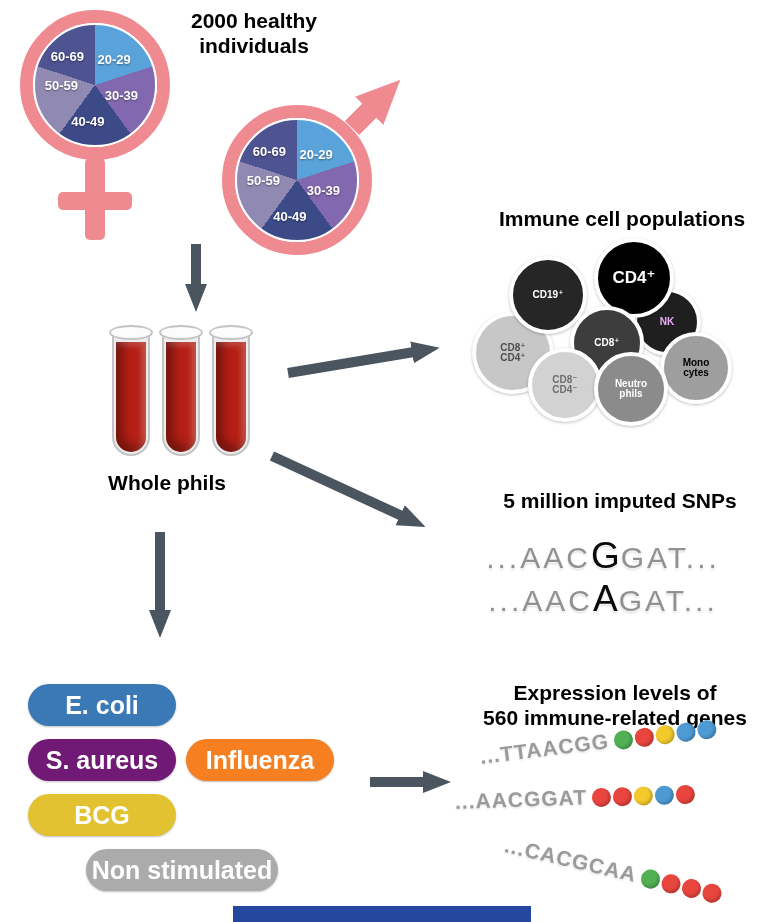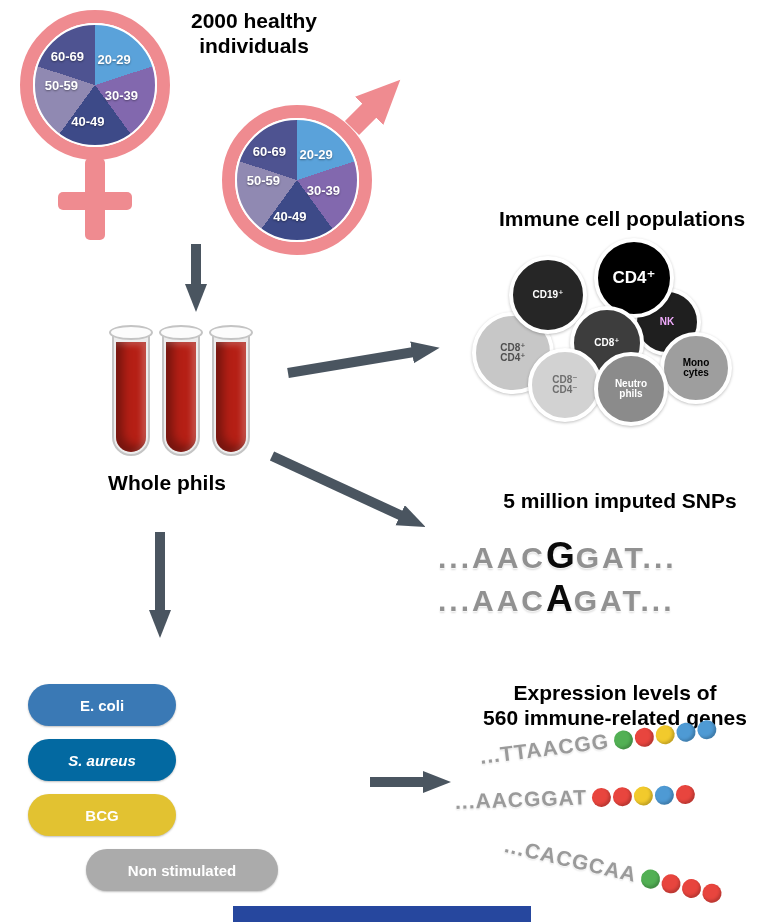--- a/index.html
+++ b/index.html
@@ -18,27 +18,27 @@
         border-radius:0 0 19px 19px;box-sizing:border-box;}
   .tube-blood{position:absolute;left:2px;right:2px;top:8px;bottom:2px;border-radius:0 0 15px 15px;
         box-shadow:inset 7px -5px 10px rgba(0,0,0,.35), inset -4px 3px 6px rgba(255,255,255,.25);}
   .tube-cap{position:absolute;left:-5px;top:-9px;width:44px;height:15px;background:#fcfcfc;border:2px solid #c4c4c4;
         border-radius:50%;box-sizing:border-box;z-index:2;}
   
   .cell{position:absolute;border-radius:50%;border:4px solid #fff;box-sizing:border-box;
         display:flex;align-items:center;justify-content:center;box-shadow:0 1px 3px rgba(0,0,0,.25);}
   .cell span{font-weight:bold;font-size:10px;text-align:center;white-space:pre-line;line-height:1.05;}
   
-  .seq-line{position:absolute;width:330px;font-weight:bold;font-size:30px;letter-spacing:3px;
+  .seq-line{position:absolute;width:330px;text-align:center;font-weight:normal;font-size:30px;letter-spacing:3px;
         color:#919191;white-space:nowrap;text-shadow:0 1px 1px rgba(255,255,255,.8),0 2px 2px rgba(0,0,0,.15);}
   .seq-var{color:#0a0a0a;font-size:37px;letter-spacing:1px;}
   
   .pill{position:absolute;height:42px;border-radius:21px;display:flex;align-items:center;justify-content:center;
         box-shadow:0 1px 2px rgba(0,0,0,.25);}
-  .pill span{color:#fff;font-weight:bold;font-size:15px;}
+  .pill span{color:#fff;font-weight:bold;font-size:25px;}
   
   .strand{position:absolute;display:flex;align-items:center;gap:2px;transform-origin:left center;}
   .strand-seq{font-weight:bold;font-size:21px;color:#9a9a9a;letter-spacing:1px;white-space:nowrap;
         text-shadow:0 1px 1px rgba(255,255,255,.8),0 1px 2px rgba(0,0,0,.2);margin-right:3px;}
   .bead{width:19px;height:19px;border-radius:50%;display:inline-block;box-shadow:inset -2px -2px 3px rgba(0,0,0,.2);}
   .arrow-layer{position:absolute;left:0;top:0;pointer-events:none;}
   .footer-bar{position:absolute;left:233px;top:906px;width:298px;height:16px;}
 </style>
 </head>
 <body>
@@ -144,22 +144,25 @@
     <span>...AAC</span><span class="seq-var">G</span><span>GAT...</span>
   </div>
   <div class="seq-line" style="left:438px;top:578px;">
     <span>...AAC</span><span class="seq-var">A</span><span>GAT...</span>
   </div>
 
   <div class="abs" style="left:28px;top:684px;width:330px;height:210px;">
     <div class="pill" style="left: 0px; top: 0px; width: 148px; background: rgb(58, 121, 181);">
       <span>E. coli</span>
       </div>
-    <div class="pill" style="left: 0px; top: 55px; width: 148px; background: #0369a1; font-style: italic;">
+    <div class="pill" style="left: 0px; top: 55px; width: 148px; background: #701a75;">
       <span>S. aureus</span>
+      </div>
+    <div class="pill" style="left: 158px; top: 55px; width: 148px; background: rgb(245, 127, 33);">
+      <span>Influenza</span>
       </div>
     <div class="pill" style="left: 0px; top: 110px; width: 148px; background: rgb(226, 194, 49);">
       <span>BCG</span>
       </div>
     <div class="pill" style="left: 58px; top: 165px; width: 192px; background: rgb(171, 171, 171);">
       <span>Non stimulated</span>
       </div>
   </div>
 
   <div class="abs title" style="left:460px;top:680px;width:310px;">Expression levels of

